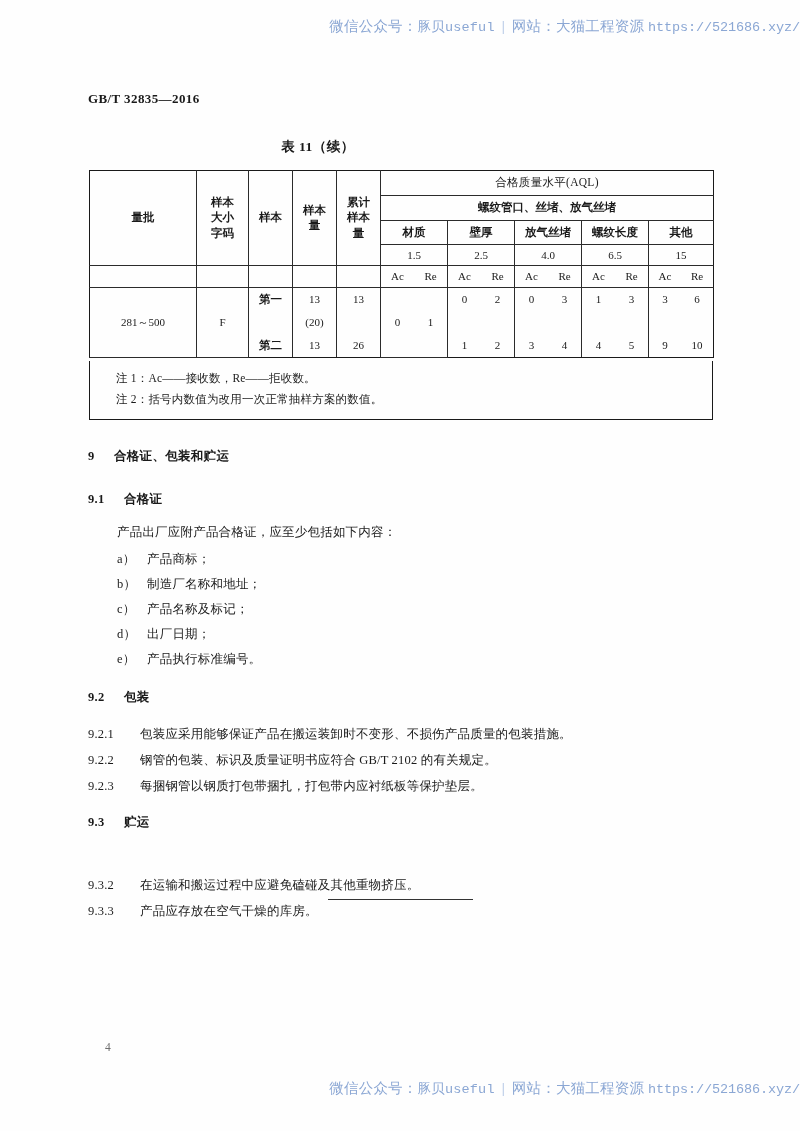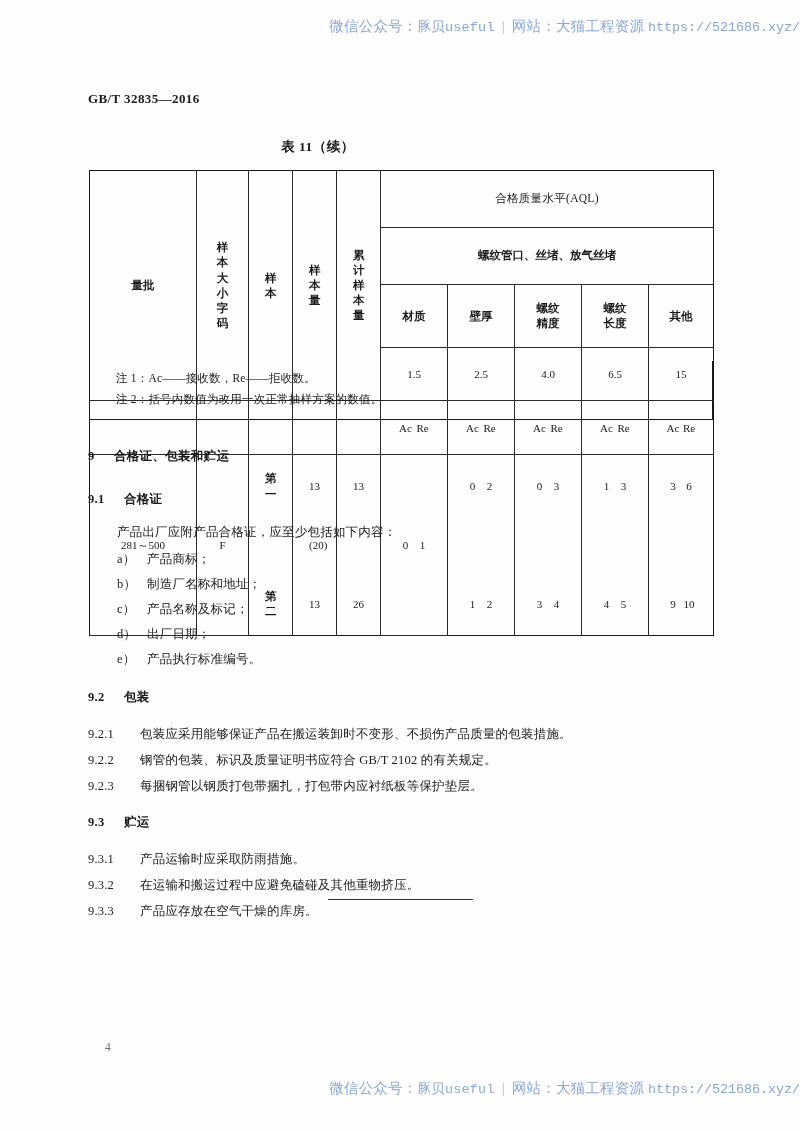--- a/index.html
+++ b/index.html
@@ -84,21 +84,21 @@
     border-collapse: collapse;
     width: 624px;
     table-layout: fixed;
     font-size: 11px;
   }
   table.main td, table.main th {
     border: 0.8px solid #2b2b2b;
     text-align: center;
     vertical-align: middle;
     font-weight: normal;
-    padding: 16px;
+    padding: 0;
     line-height: 1.32;
     font-family: "Liberation Serif", "DejaVu Serif", serif;
   }
   table.main .cjk {
     font-weight: bold;
     font-size: 11.5px;
   }
   table.main .outer-l { border-left: 1.6px solid #1a1a1a; }
   table.main .outer-r { border-right: 1.6px solid #1a1a1a; }
   table.main .outer-t { border-top: 1.6px solid #1a1a1a; }
@@ -258,21 +258,21 @@
           <td class="aql-title outer-t outer-r" colspan="5" style="height:24px">合格质量水平(AQL)</td>
         </tr>
 
         <tr>
           <td class="cjk outer-r" colspan="5" style="height:24px">螺纹管口、丝堵、放气丝堵</td>
         </tr>
 
         <tr>
           <td class="cjk" style="height:23px">材质</td>
           <td class="cjk">壁厚</td>
-          <td class="cjk">螺纹精度</td>
+          <td class="cjk">放气丝堵</td>
           <td class="cjk">螺纹长度</td>
           <td class="cjk outer-r">其他</td>
         </tr>
 
         <tr>
           <td style="height:20px">1.5</td>
           <td>2.5</td>
           <td>4.0</td>
           <td>6.5</td>
           <td class="outer-r">15</td>
@@ -439,23 +439,20 @@
     <span class="num">9.2.2</span><span>钢管的包装、标识及质量证明书应符合 GB/T 2102 的有关规定。</span>
   </div>
   <div class="numbered" style="top:778px">
     <span class="num">9.2.3</span><span>每捆钢管以钢质打包带捆扎，打包带内应衬纸板等保护垫层。</span>
   </div>
 
   <div class="clause-h2" style="top:814px">
     <span class="num">9.3</span><span>贮运</span>
   </div>
 
-  <div class="numbered" style="top:851px">
-    <span class="num">9.3.1</span><span>产品运输时应采取防雨措施。</span>
-  </div>
   <div class="numbered" style="top:877px">
     <span class="num">9.3.2</span><span>在运输和搬运过程中应避免磕碰及其他重物挤压。</span>
   </div>
   <div class="numbered" style="top:903px">
     <span class="num">9.3.3</span><span>产品应存放在空气干燥的库房。</span>
   </div>
 
   <div class="end-rule"></div>
 
   <div class="page-num">4</div>

